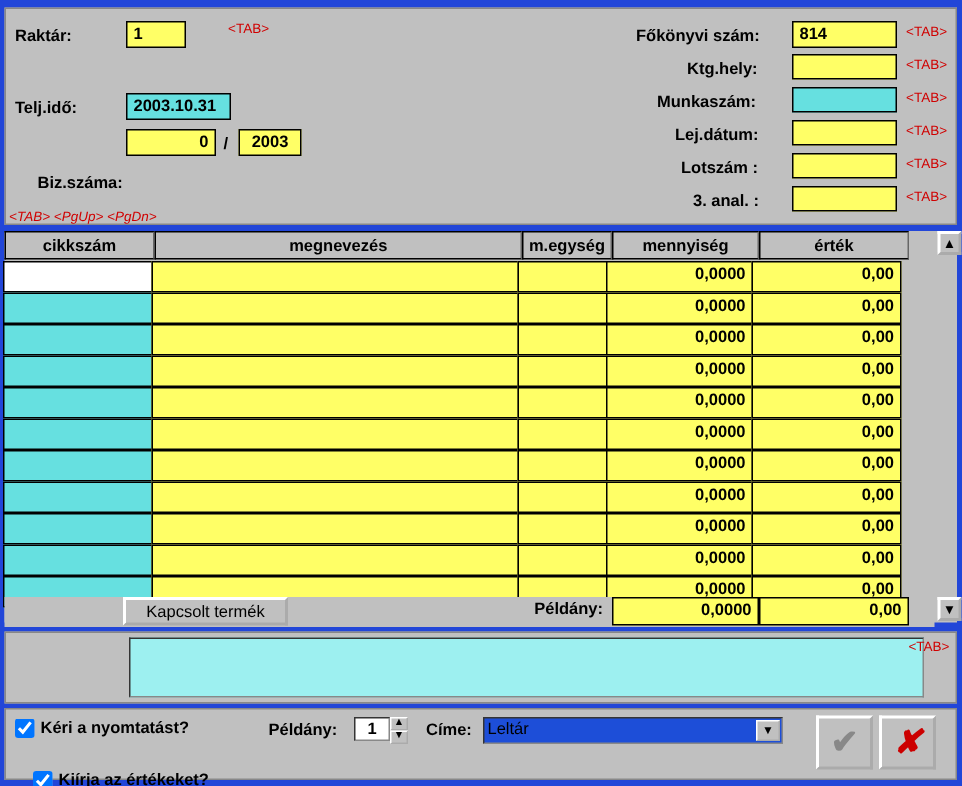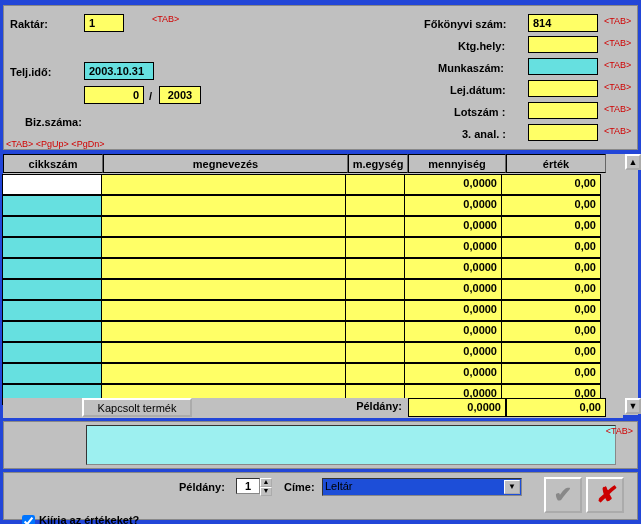--- a/index.html
+++ b/index.html
@@ -78,21 +78,21 @@
   <span class="tab-hint" style="left:600px; top:76px;">&lt;TAB&gt;</span>
 
   <span class="lbl" style="left:450px; top:100px;">Lotszám :</span>
   <div class="fld yellow" style="left:524px; top:96px; width:70px; height:17px;"></div>
   <span class="tab-hint" style="left:600px; top:98px;">&lt;TAB&gt;</span>
 
   <span class="lbl" style="left:458px; top:122px;">3. anal. :</span>
   <div class="fld yellow" style="left:524px; top:118px; width:70px; height:17px;"></div>
   <span class="tab-hint" style="left:600px; top:120px;">&lt;TAB&gt;</span>
 
-  <span class="nav-hint" style="left:2px; top:133px;">&lt;TAB&gt;  &lt;PgUp&gt;  &lt;PgDn&gt;</span>
+  <span class="nav-hint" style="left:2px; top:133px;font-style:italic;">&lt;TAB&gt;  &lt;PgUp&gt;  &lt;PgDn&gt;</span>
 </div>
 
 <div class="panel grid-panel">
   <div class="row" style="white-space:nowrap;">
     <div class="hdr" style="width:100px;">cikkszám</div><div class="hdr" style="width:245px;">megnevezés</div><div class="hdr" style="width:60px;">m.egység</div><div class="hdr" style="width:98px;">mennyiség</div><div class="hdr" style="width:100px;">érték</div>
   </div>
   <div id="grid-body">
       <div class="row"><div class="cell white" style="width:100px;"></div><div class="cell yellow" style="width:245px;"></div><div class="cell yellow" style="width:60px;"></div><div class="cell yellow num" style="width:98px;">0,0000</div><div class="cell yellow num" style="width:100px;">0,00</div></div>
       <div class="row"><div class="cell cyan" style="width:100px;"></div><div class="cell yellow" style="width:245px;"></div><div class="cell yellow" style="width:60px;"></div><div class="cell yellow num" style="width:98px;">0,0000</div><div class="cell yellow num" style="width:100px;">0,00</div></div>
       <div class="row"><div class="cell cyan" style="width:100px;"></div><div class="cell yellow" style="width:245px;"></div><div class="cell yellow" style="width:60px;"></div><div class="cell yellow num" style="width:98px;">0,0000</div><div class="cell yellow num" style="width:100px;">0,00</div></div>
@@ -113,20 +113,23 @@
   <span style="display:inline-block; width:79px; height:19px; vertical-align:top;"></span><span class="kapcs-btn">Kapcsolt termék</span><span class="tot-lbl" style="width:216px;">Példány:</span><span class="tot-val" style="width:98px;">0,0000</span><span class="tot-val" style="width:100px;">0,00</span>
 </div>
 
 <div class="panel notes-panel">
   <span class="notes-lbl">Megjegyzés:</span>
   <div class="notes-box"></div>
   <span class="tab-hint" style="right:4px; top:4px;">&lt;TAB&gt;</span>
 </div>
 
 <div class="panel bottom-panel">
+  <label class="chk" style="left:6px; top:6px;">
+    <input type="checkbox" checked="" style=""><span>Kéri a nyomtatást?</span>
+  </label>
   <label class="chk" style="left:18px; top:24px;margin-top:17px;">
     <input type="checkbox" checked="" style=""><span>Kiírja az értékeket?</span>
   </label>
 
   <span class="lbl" style="left:175px; top:8px;">Példány:</span>
   <div class="spinner" style="left:232px; top:5px;">
     <input type="text" value="1" style=""><span class="spin-btns"><span class="spin-btn">▲</span><span class="spin-btn">▼</span></span>
   </div>
 
   <span class="lbl" style="left:280px; top:8px;">Címe:</span>

